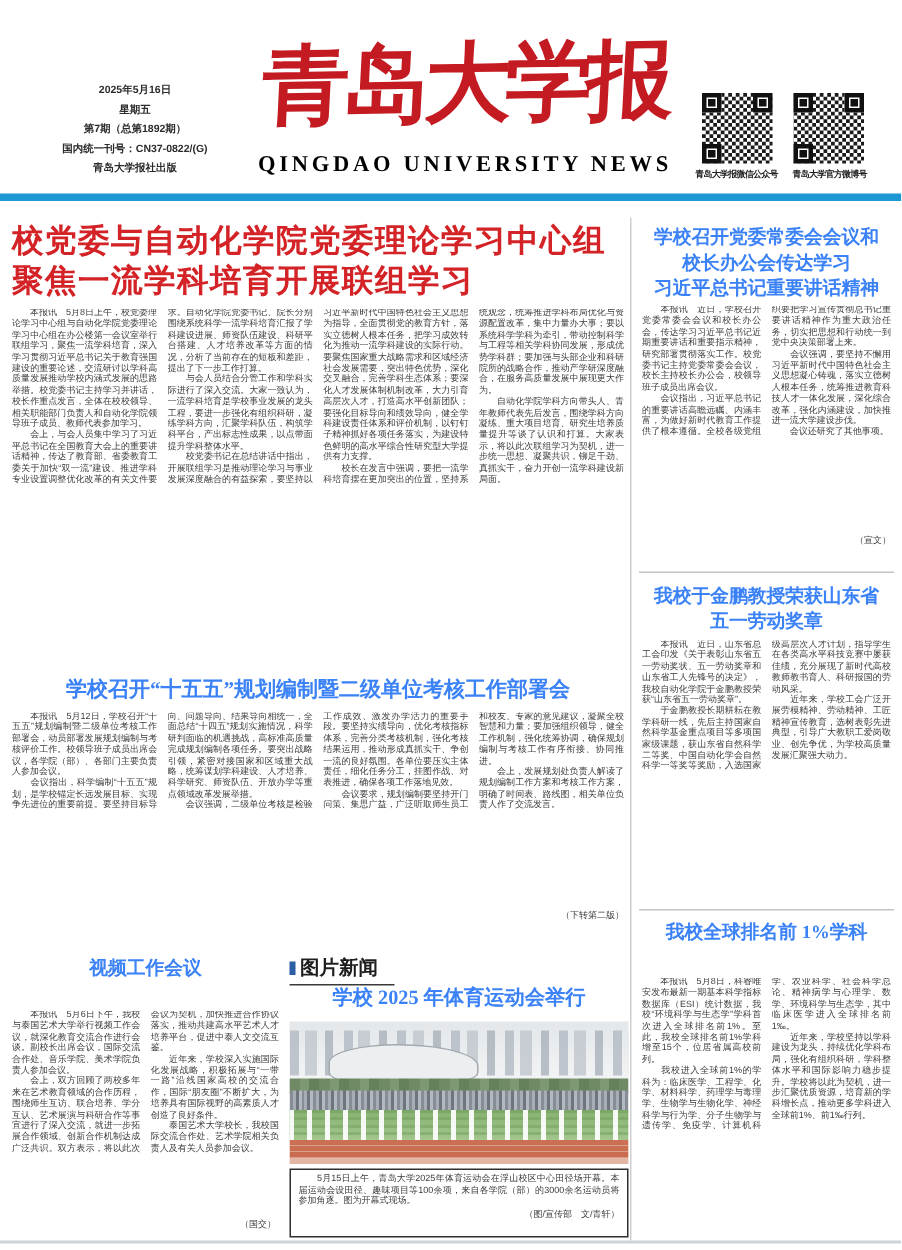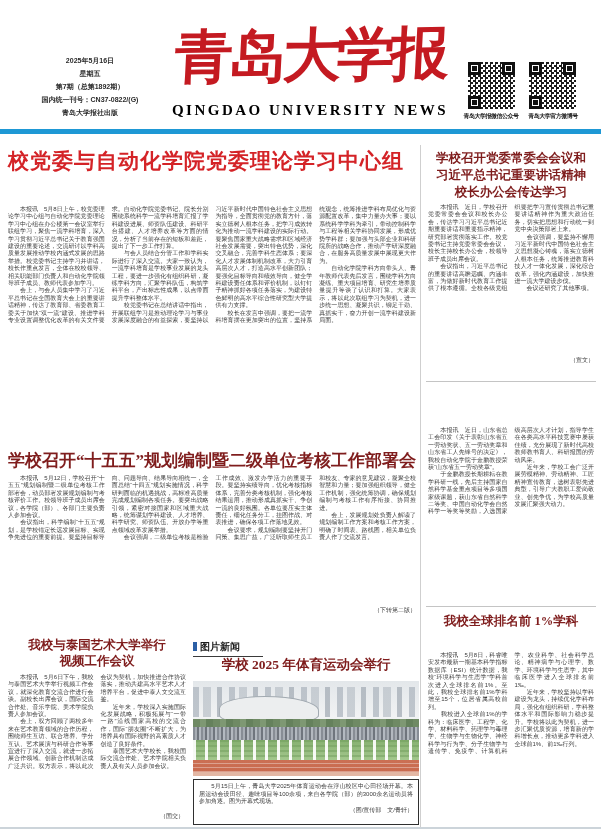--- a/index.html
+++ b/index.html
@@ -50,24 +50,24 @@
   .hd1 { left:426px; top:381px; width:170px; }
   .hd2 { left:426px; top:606px; width:170px; }
 
   
   .main-hl {
     position:absolute; left:8px; top:147px; width:408px; text-align:left;
     color:#d42327; font-weight:bold; font-size:21px; line-height:27px;
     letter-spacing:1px;
   }
   .serif-hl {
-    position:absolute; text-align:center; color:#7f1d1d;
+    position:absolute; text-align:center; color:#3b82f6;
     font-family:"Liberation Serif", serif; font-weight:bold;
   }
-  .mid-hl  { left:8px;   top:452px; width:408px; font-size:17px; line-height:18px;text-align:center; }
+  .mid-hl  { left:8px;   top:452px; width:408px; font-size:14px; line-height:18px;text-align:center; }
   .bl-hl   { left:8px;   top:637px; width:178px; font-size:12.5px; line-height:16px; }
   .sb1-hl  { left:428px; top:150px; width:166px; font-size:12.5px; line-height:17px; }
   .sb2-hl  { left:428px; top:389px; width:166px; font-size:12.5px; line-height:17px; }
   .sb3-hl  { left:428px; top:613px; width:166px; font-size:12.5px; line-height:17px; }
   .photo-hl{ left:193px; top:656px; width:226px; font-size:13.5px; line-height:17px;font-family:Liberation Serif, serif; }
 
   
   .tiny {
     position:absolute; font-size:6px; line-height:7.4px;
     text-align:justify; color:#3b3b3b; white-space:pre-line;
@@ -85,21 +85,21 @@
   }
   .mid-cont { left:320px; top:606px; width:96px; }
   .sb1-by   { left:512px; top:356px; width:82px; }
   .bl-by    { left:100px; top:812px; width:84px; }
 
   
   .pn-tag { position:absolute; left:193px; top:636px; width:70px;
     border-bottom:1px solid #3a3a3a; padding-bottom:2px; }
   .pn-bar { display:inline-block; width:4px; height:9px; background:#2b5fa5;
     vertical-align:-1px; margin-right:3px; }
-  .pn-text { display:inline-block; font-size:10px; font-weight:bold; color:#1d1d1d;font-family:Liberation Mono, monospace; }
+  .pn-text { display:inline-block; font-size:13px; font-weight:bold; color:#1d1d1d;font-family:Liberation Mono, monospace; }
   .photo { position:absolute; left:193px; top:681px; width:226px; height:95px;
     background:linear-gradient(#e3e7ea, #f2f3f4 40%); overflow:hidden; }
   .ph-skyline { position:absolute; left:0; top:6px; width:226px; height:30px; opacity:.75;
     background:repeating-linear-gradient(90deg,#aeb6bf 0 6px,transparent 6px 10px,#bcc3ca 10px 18px,transparent 18px 24px,#a5adb6 24px 29px,transparent 29px 36px); }
   .ph-roof { position:absolute; left:26px; top:15px; width:100px; height:27px;
     background:#eceeef; border:1px solid #a2aab1; border-radius:55% 65% 35% 35%; }
   .ph-trees { position:absolute; left:0; top:38px; width:226px; height:10px;
     background:repeating-linear-gradient(90deg,#6f8a64 0 7px,#7e9873 7px 13px,#65815c 13px 20px); }
   .ph-stands { position:absolute; left:0; top:46px; width:226px; height:13px;
     background:repeating-linear-gradient(90deg,#878d95 0 2px,#a7adb4 2px 4px,#6f757d 4px 6px,#b3b9c0 6px 8px); }
@@ -145,38 +145,38 @@
   <div class="qr-label ql2">青岛大学官方微博号</div>
   <div class="blue-bar"></div>
 
   <div class="v-div"></div>
   <div class="h-div hd1"></div>
   <div class="h-div hd2"></div>
   <div class="bottom-edge"></div>
 
   <div class="main-hl">
     <div>校党委与自动化学院党委理论学习中心组</div>
+    <div>聚焦一流学科培育开展联组学习</div>
   </div>
   <div class="tiny main-body">　　本报讯　5月8日上午，校党委理论学习中心组与自动化学院党委理论学习中心组在办公楼第一会议室举行联组学习，聚焦一流学科培育，深入学习贯彻习近平总书记关于教育强国建设的重要论述，交流研讨以学科高质量发展推动学校内涵式发展的思路举措。校党委书记主持学习并讲话，校长作重点发言，全体在校校领导、相关职能部门负责人和自动化学院领导班子成员、教师代表参加学习。
 　　会上，与会人员集中学习了习近平总书记在全国教育大会上的重要讲话精神，传达了教育部、省委教育工委关于加快“双一流”建设、推进学科专业设置调整优化改革的有关文件要求。自动化学院党委书记、院长分别围绕系统科学一流学科培育汇报了学科建设进展、师资队伍建设、科研平台搭建、人才培养改革等方面的情况，分析了当前存在的短板和差距，提出了下一步工作打算。
 　　与会人员结合分管工作和学科实际进行了深入交流。大家一致认为，一流学科培育是学校事业发展的龙头工程，要进一步强化有组织科研，凝练学科方向，汇聚学科队伍，构筑学科平台，产出标志性成果，以点带面提升学科整体水平。
 　　校党委书记在总结讲话中指出，开展联组学习是推动理论学习与事业发展深度融合的有益探索，要坚持以习近平新时代中国特色社会主义思想为指导，全面贯彻党的教育方针，落实立德树人根本任务，把学习成效转化为推动一流学科建设的实际行动。要聚焦国家重大战略需求和区域经济社会发展需要，突出特色优势，深化交叉融合，完善学科生态体系；要深化人才发展体制机制改革，大力引育高层次人才，打造高水平创新团队；要强化目标导向和绩效导向，健全学科建设责任体系和评价机制，以钉钉子精神抓好各项任务落实，为建设特色鲜明的高水平综合性研究型大学提供有力支撑。
 　　校长在发言中强调，要把一流学科培育摆在更加突出的位置，坚持系统观念，统筹推进学科布局优化与资源配置改革，集中力量办大事；要以系统科学学科为牵引，带动控制科学与工程等相关学科协同发展，形成优势学科群；要加强与头部企业和科研院所的战略合作，推动产学研深度融合，在服务高质量发展中展现更大作为。
 　　自动化学院学科方向带头人、青年教师代表先后发言，围绕学科方向凝练、重大项目培育、研究生培养质量提升等谈了认识和打算。大家表示，将以此次联组学习为契机，进一步统一思想、凝聚共识，铆足干劲、真抓实干，奋力开创一流学科建设新局面。</div>
 
   <div class="serif-hl mid-hl">学校召开“十五五”规划编制暨二级单位考核工作部署会</div>
   <div class="tiny mid-body">　　本报讯　5月12日，学校召开“十五五”规划编制暨二级单位考核工作部署会，动员部署发展规划编制与考核评价工作。校领导班子成员出席会议，各学院（部）、各部门主要负责人参加会议。
 　　会议指出，科学编制“十五五”规划，是学校锚定长远发展目标、实现争先进位的重要前提。要坚持目标导向、问题导向、结果导向相统一，全面总结“十四五”规划实施情况，科学研判面临的机遇挑战，高标准高质量完成规划编制各项任务。要突出战略引领，紧密对接国家和区域重大战略，统筹谋划学科建设、人才培养、科学研究、师资队伍、开放办学等重点领域改革发展举措。
 　　会议强调，二级单位考核是检验工作成效、激发办学活力的重要手段。要坚持实绩导向，优化考核指标体系，完善分类考核机制，强化考核结果运用，推动形成真抓实干、争创一流的良好氛围。各单位要压实主体责任，细化任务分工，挂图作战、对表推进，确保各项工作落地见效。
 　　会议要求，规划编制要坚持开门问策、集思广益，广泛听取师生员工和校友、专家的意见建议，凝聚全校智慧和力量；要加强组织领导，健全工作机制，强化统筹协调，确保规划编制与考核工作有序衔接、协同推进。
 　　会上，发展规划处负责人解读了规划编制工作方案和考核工作方案，明确了时间表、路线图，相关单位负责人作了交流发言。</div>
   <div class="byline mid-cont">（下转第二版）</div>
 
   <div class="serif-hl bl-hl">
-    <div>我校与泰国艺术大学举行</div>
     <div>视频工作会议</div>
   </div>
   <div class="tiny bl-body">　　本报讯　5月6日下午，我校与泰国艺术大学举行视频工作会议，就深化教育交流合作进行会谈。副校长出席会议，国际交流合作处、音乐学院、美术学院负责人参加会议。
 　　会上，双方回顾了两校多年来在艺术教育领域的合作历程，围绕师生互访、联合培养、学分互认、艺术展演与科研合作等事宜进行了深入交流，就进一步拓展合作领域、创新合作机制达成广泛共识。双方表示，将以此次会议为契机，加快推进合作协议落实，推动共建高水平艺术人才培养平台，促进中泰人文交流互鉴。
 　　近年来，学校深入实施国际化发展战略，积极拓展与“一带一路”沿线国家高校的交流合作，国际“朋友圈”不断扩大，为培养具有国际视野的高素质人才创造了良好条件。
 　　泰国艺术大学校长，我校国际交流合作处、艺术学院相关负责人及有关人员参加会议。</div>
   <div class="byline bl-by">（国交）</div>
 
   <div class="pn-tag">
     <span class="pn-bar"></span><span class="pn-text">图片新闻</span>
@@ -191,29 +191,33 @@
     <div class="ph-track"></div>
     <div class="ph-blur"></div>
   </div>
   <div class="caption-box">
     <div class="caption-text">　　5月15日上午，青岛大学2025年体育运动会在浮山校区中心田径场开幕。本届运动会设田径、趣味项目等100余项，来自各学院（部）的3000余名运动员将参加角逐。图为开幕式现场。</div>
     <div class="caption-credit">（图/宣传部　文/青轩）</div>
   </div>
 
   <div class="serif-hl sb1-hl">
     <div>学校召开党委常委会会议和</div>
+    <div>校长办公会传达学习</div>
     <div>习近平总书记重要讲话精神</div>
-    <div>校长办公会传达学习</div>
   </div>
   <div class="tiny sb-body sb1-body">　　本报讯　近日，学校召开党委常委会会议和校长办公会，传达学习习近平总书记近期重要讲话和重要指示精神，研究部署贯彻落实工作。校党委书记主持党委常委会会议，校长主持校长办公会，校领导班子成员出席会议。
 　　会议指出，习近平总书记的重要讲话高瞻远瞩、内涵丰富，为做好新时代教育工作提供了根本遵循。全校各级党组织要把学习宣传贯彻总书记重要讲话精神作为重大政治任务，切实把思想和行动统一到党中央决策部署上来。
 　　会议强调，要坚持不懈用习近平新时代中国特色社会主义思想凝心铸魂，落实立德树人根本任务，统筹推进教育科技人才一体化发展，深化综合改革，强化内涵建设，加快推进一流大学建设步伐。
 　　会议还研究了其他事项。</div>
   <div class="byline sb1-by">（宣文）</div>
 
+  <div class="serif-hl sb2-hl">
+    <div>我校于金鹏教授荣获山东省</div>
+    <div>五一劳动奖章</div>
+  </div>
   <div class="tiny sb-body sb2-body">　　本报讯　近日，山东省总工会印发《关于表彰山东省五一劳动奖状、五一劳动奖章和山东省工人先锋号的决定》，我校自动化学院于金鹏教授荣获“山东省五一劳动奖章”。
 　　于金鹏教授长期耕耘在教学科研一线，先后主持国家自然科学基金重点项目等多项国家级课题，获山东省自然科学二等奖、中国自动化学会自然科学一等奖等奖励，入选国家级高层次人才计划，指导学生在各类高水平科技竞赛中屡获佳绩，充分展现了新时代高校教师教书育人、科研报国的劳动风采。
 　　近年来，学校工会广泛开展劳模精神、劳动精神、工匠精神宣传教育，选树表彰先进典型，引导广大教职工爱岗敬业、创先争优，为学校高质量发展汇聚强大动力。</div>
 
   <div class="serif-hl sb3-hl">
     <div>我校全球排名前 1%学科</div>
   </div>
   <div class="tiny sb-body sb3-body">　　本报讯　5月8日，科睿唯安发布最新一期基本科学指标数据库（ESI）统计数据，我校“环境科学与生态学”学科首次进入全球排名前1%。至此，我校全球排名前1%学科增至15个，位居省属高校前列。
 　　我校进入全球前1%的学科为：临床医学、工程学、化学、材料科学、药理学与毒理学、生物学与生物化学、神经科学与行为学、分子生物学与遗传学、免疫学、计算机科学、农业科学、社会科学总论、精神病学与心理学、数学、环境科学与生态学，其中临床医学进入全球排名前1‰。
 　　近年来，学校坚持以学科建设为龙头，持续优化学科布局，强化有组织科研，学科整体水平和国际影响力稳步提升。学校将以此为契机，进一步汇聚优质资源，培育新的学科增长点，推动更多学科进入全球前1%、前1‰行列。</div>

